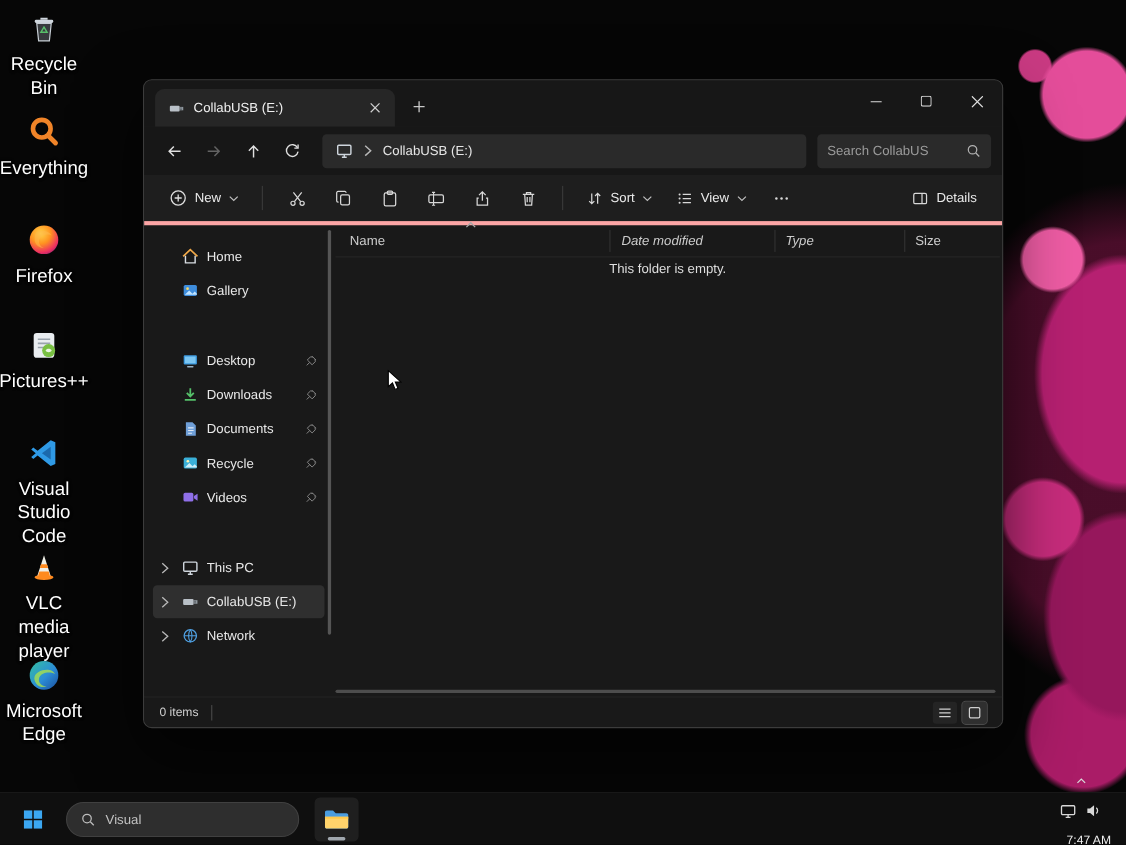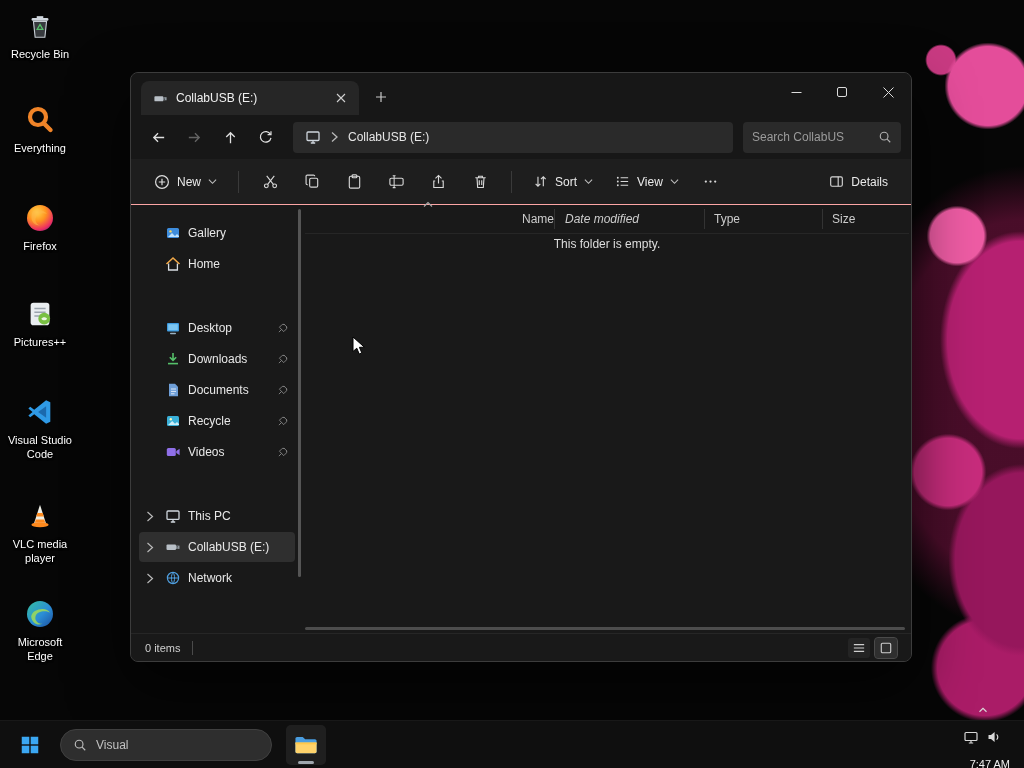--- a/index.html
+++ b/index.html
@@ -22,21 +22,21 @@
       radial-gradient(ellipse 115px 150px at 1022px 560px, #96175c 0 58%, rgba(150,23,92,0) 64%),
       radial-gradient(circle 82px at 985px 668px, #aa1c67 0 58%, rgba(170,28,103,0) 66%),
       radial-gradient(ellipse 230px 300px at 1024px 400px, rgba(90,15,50,.8) 0 60%, rgba(90,15,50,0) 78%),
       #060606;
   }
 
   
   .dicon { position:absolute; left:5px; width:70px; display:flex; flex-direction:column;
     align-items:center; gap:4px; text-align:center; cursor:default; }
   .dicon .glyph { height:36px; display:flex; align-items:center; justify-content:center; }
-  .dicon .dlabel { font-size:11px; line-height:1.25; color:#fff;
+  .dicon .dlabel { font-size:17px; line-height:1.25; color:#fff;
     text-shadow:0 1px 2px rgba(0,0,0,.9), 0 0 3px rgba(0,0,0,.8); }
 
   
   .win { position:absolute; left:130px; top:72px; width:782px; height:590px;
     background:#1f1f1f; border:1px solid #3c3c3c; border-radius:8px;
     box-shadow:0 22px 60px rgba(0,0,0,.65); display:flex; flex-direction:column; overflow:hidden; }
 
   .tabbar { height:42px; background:#171717; display:flex; align-items:flex-end; padding:0 0 0 10px; position:relative; flex:none; }
   .tab { width:218px; height:34px; background:#262626; border-radius:8px 8px 0 0;
     display:flex; align-items:center; gap:8px; padding:0 8px 0 12px; }
@@ -49,21 +49,21 @@
 
   .navrow { height:44px; background:#171717; display:flex; align-items:center; padding:0 10px; gap:2px; flex:none; }
   .navbtn { width:34px; height:32px; border-radius:4px; display:flex; align-items:center; justify-content:center; }
   .navbtn.dim { opacity:.38; }
   .addr { flex:1; height:31px; background:#2a2a2a; border-radius:4px; margin:0 8px;
     display:flex; align-items:center; gap:9px; padding:0 12px; color:#e6e6e6; }
   .searchbox { width:158px; height:31px; background:#2a2a2a; border-radius:4px;
     display:flex; align-items:center; justify-content:space-between; padding:0 9px;
     color:#9b9b9b; overflow:hidden; white-space:nowrap; }
 
-  .toolbar { height:46px; background:#1e1e1e; border-bottom:1px solid #fca5a5;
+  .toolbar { height:46px; background:#1e1e1e; border-bottom:4px solid #fca5a5;
     display:flex; align-items:center; padding:0 14px; gap:4px; flex:none; }
   .tbtn { height:32px; border-radius:4px; display:flex; align-items:center; gap:7px; padding:0 9px; color:#eaeaea; }
   .ibtn { width:38px; height:32px; border-radius:4px; display:flex; align-items:center; justify-content:center; }
   .tsep { width:1px; height:22px; background:#3a3a3a; margin:0 8px; }
   .tspacer { flex:1; }
 
   .bodyrow { flex:1; display:flex; min-height:0; background:#191919; position:relative; }
   .sidebar { width:172px; padding:12px 0 0 8px; position:relative; flex:none; }
   .side-item { height:30px; display:flex; align-items:center; gap:7px; padding:0 6px 0 4px;
     border-radius:4px; margin:1px 8px 1px 0; color:#e8e8e8; }
@@ -72,23 +72,23 @@
   .side-item .slabel { flex:1; white-space:nowrap; overflow:hidden; }
   .side-item .pin { margin-left:auto; opacity:.85; flex:none; }
   .side-item.sel { background:#2f2f2f; }
   .side-gap { height:32px; }
   .sscroll { position:absolute; right:2px; top:4px; width:3px; height:368px; background:#555; border-radius:2px; }
 
   .content { flex:1; display:flex; flex-direction:column; position:relative; min-width:0; }
   .colheaders { height:29px; display:flex; align-items:center; color:#cccccc;
     border-bottom:1px solid #262626; margin:0 2px; position:relative; flex:none; }
   .col { height:20px; display:flex; align-items:center; border-right:1px solid #333; padding-left:13px; }
-  .c-name { width:250px; position:relative;justify-content:flex-end; }
+  .c-name { width:250px; position:relative; }
   .c-date { width:150px; padding-left:10px;font-style:italic; }
-  .c-type { width:118px; padding-left:9px; }
+  .c-type { width:118px; padding-left:9px;font-style:italic; }
   .c-size { width:84px; padding-left:9px; border-right:none; }
   .sortcaret { position:absolute; left:118px; top:-8px; }
   .empty { text-align:center; margin-top:3px; color:#dedede; }
   .hscroll { position:absolute; left:2px; right:6px; bottom:3px; height:3px; background:#4d4d4d; border-radius:2px; }
 
   .statusbar { height:28px; border-top:1px solid #262626; display:flex; align-items:center;
     padding:0 14px; color:#cfcfcf; font-size:11px; flex:none; background:#191919; }
   .sdiv { width:1px; height:14px; background:#4a4a4a; margin-left:12px; }
   .viewtoggles { margin-left:auto; display:flex; gap:5px; }
   .vt { width:22px; height:20px; border-radius:3px; display:flex; align-items:center; justify-content:center; background:#242424; }
@@ -398,36 +398,36 @@
     </div>
   </div>
 
   <div class="bodyrow">
 
     <div class="sidebar">
       <div class="side-item">
         <span class="chev"></span>
         <span class="sicon">
           <svg width="16" height="16" viewBox="0 0 16 16">
+              <path d="M1.5 8 L8 2 L14.5 8" fill="none" stroke="#f0a848" stroke-width="1.6"></path>
+              <path d="M3.6 7.4 V14 H12.4 V7.4" fill="none" stroke="#d8dde2" stroke-width="1.3"></path>
+            </svg>
+        </span>
+        <span class="slabel">Home</span>
+      </div>
+      <div class="side-item">
+        <span class="chev"></span>
+        <span class="sicon">
+          <svg width="16" height="16" viewBox="0 0 16 16">
               <rect x="2" y="3" width="12" height="10" rx="1.5" fill="#3e8ddd"></rect>
               <circle cx="5.5" cy="6.4" r="1.2" fill="#ffd95e"></circle>
               <path d="M3 12 L7 8 L10 11 L12 9 L14 11 V12 Z" fill="#bfe3ff"></path>
             </svg>
         </span>
         <span class="slabel">Gallery</span>
-      </div>
-      <div class="side-item">
-        <span class="chev"></span>
-        <span class="sicon">
-          <svg width="16" height="16" viewBox="0 0 16 16">
-              <path d="M1.5 8 L8 2 L14.5 8" fill="none" stroke="#f0a848" stroke-width="1.6"></path>
-              <path d="M3.6 7.4 V14 H12.4 V7.4" fill="none" stroke="#d8dde2" stroke-width="1.3"></path>
-            </svg>
-        </span>
-        <span class="slabel">Home</span>
       </div>
 
       <div class="side-gap"></div>
 
       <div class="side-item">
         <span class="chev"></span>
         <span class="sicon">
           <svg width="16" height="16" viewBox="0 0 16 16">
               <rect x="2" y="3" width="12" height="8.4" rx="1" fill="#3e9be0"></rect>
               <rect x="3.2" y="4.2" width="9.6" height="6" fill="#7cc6f2"></rect>

